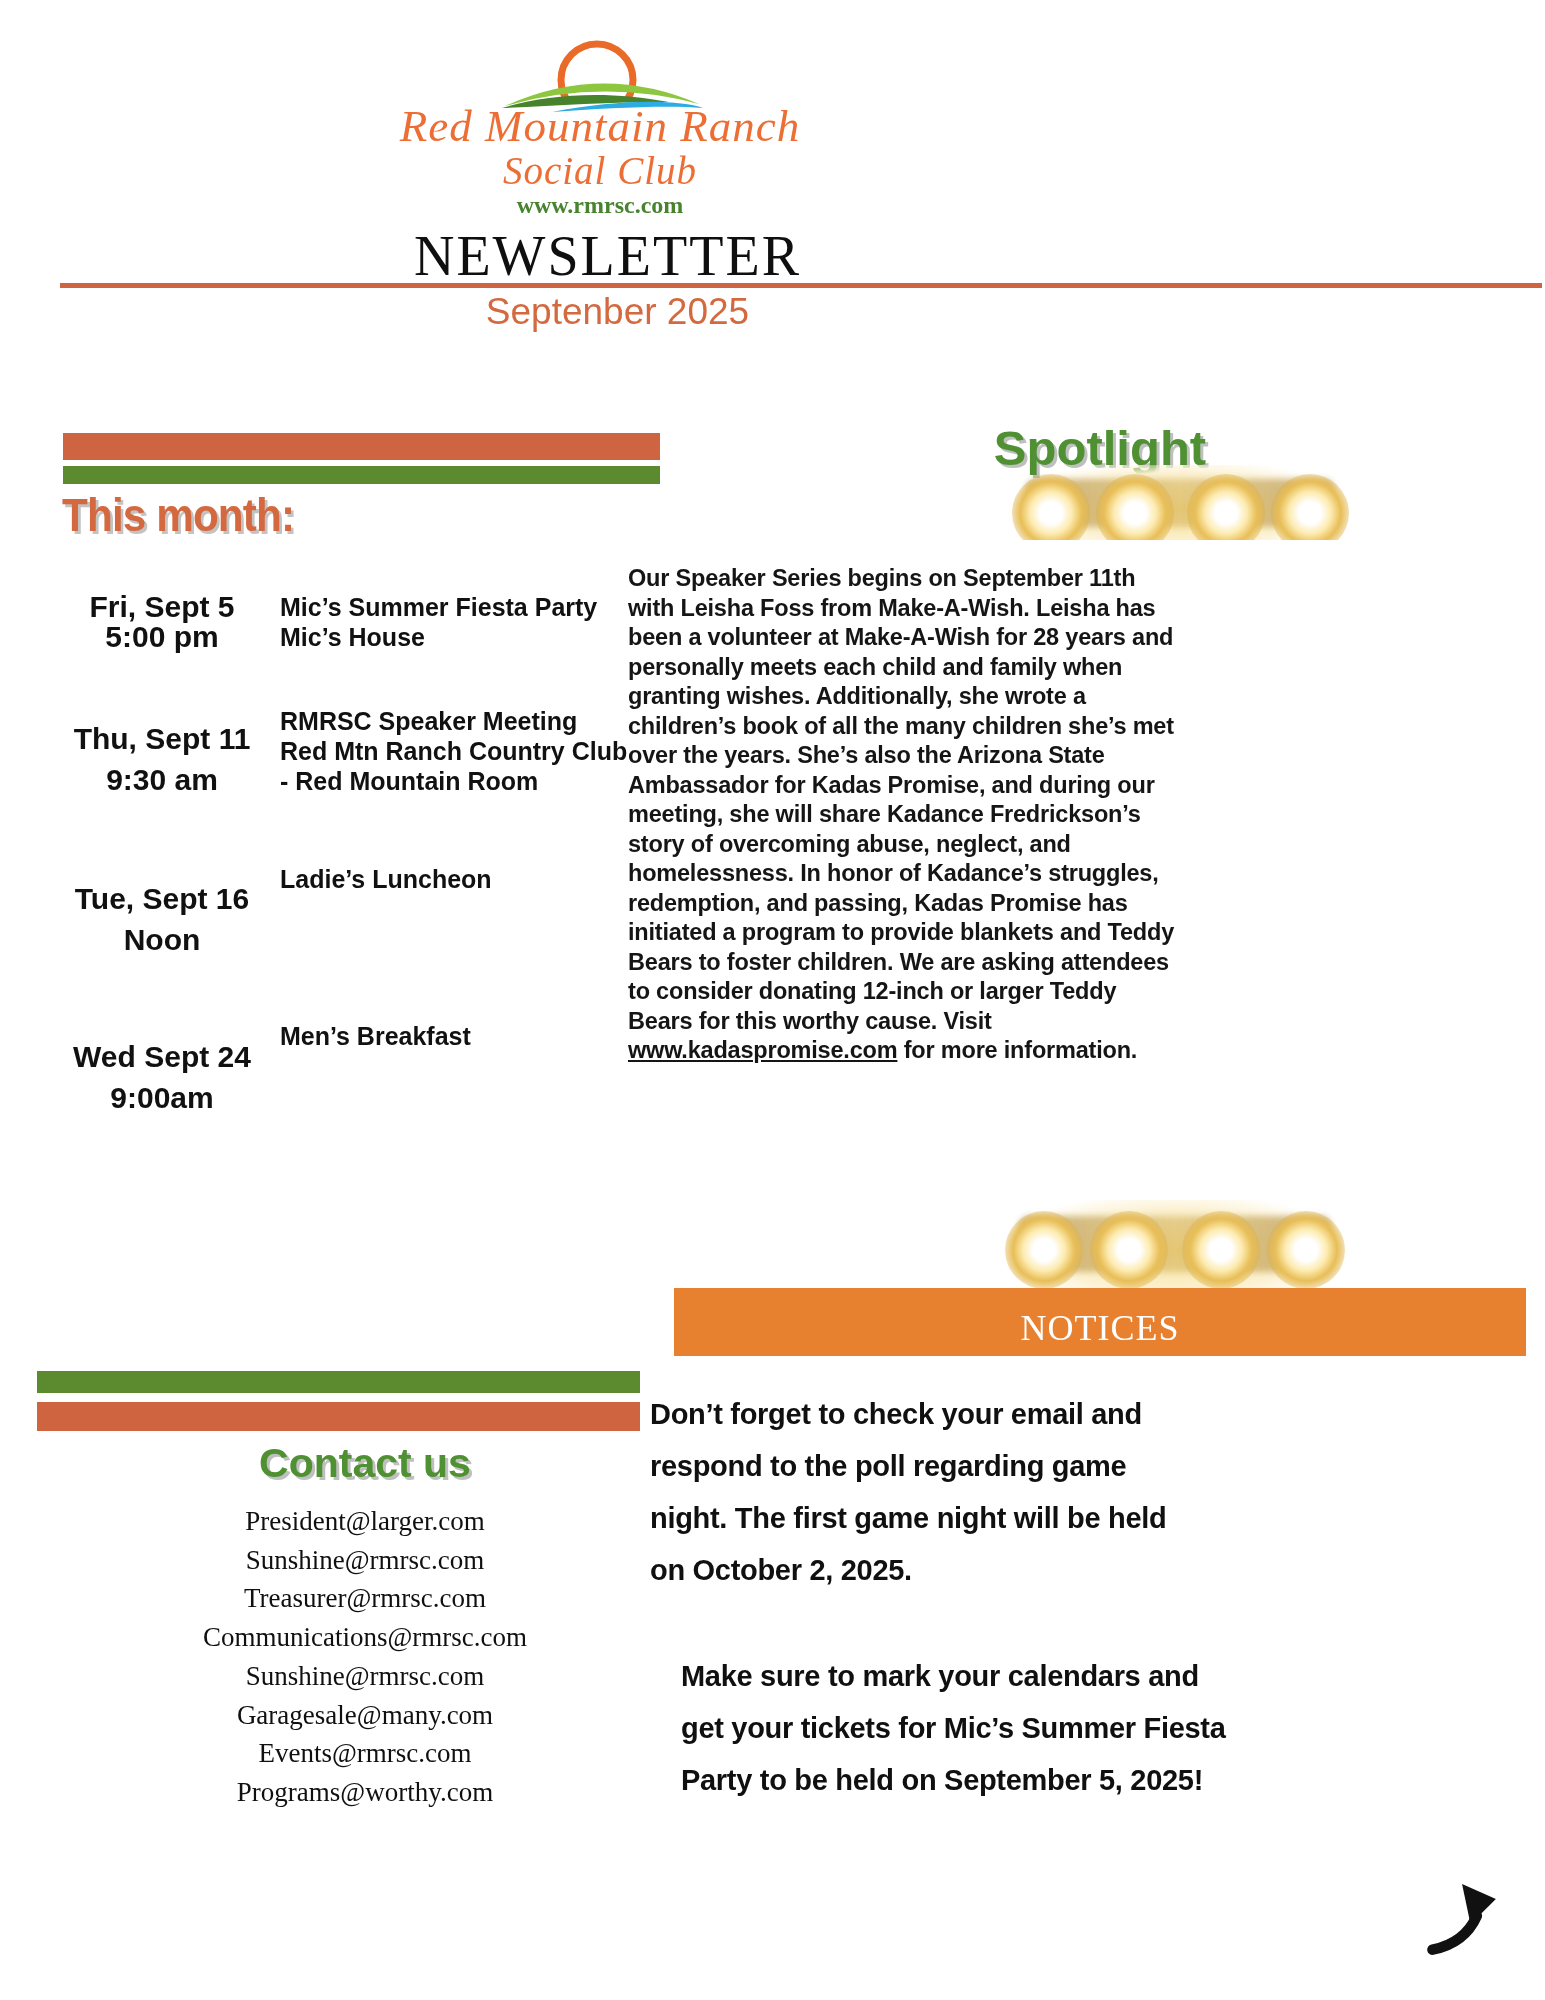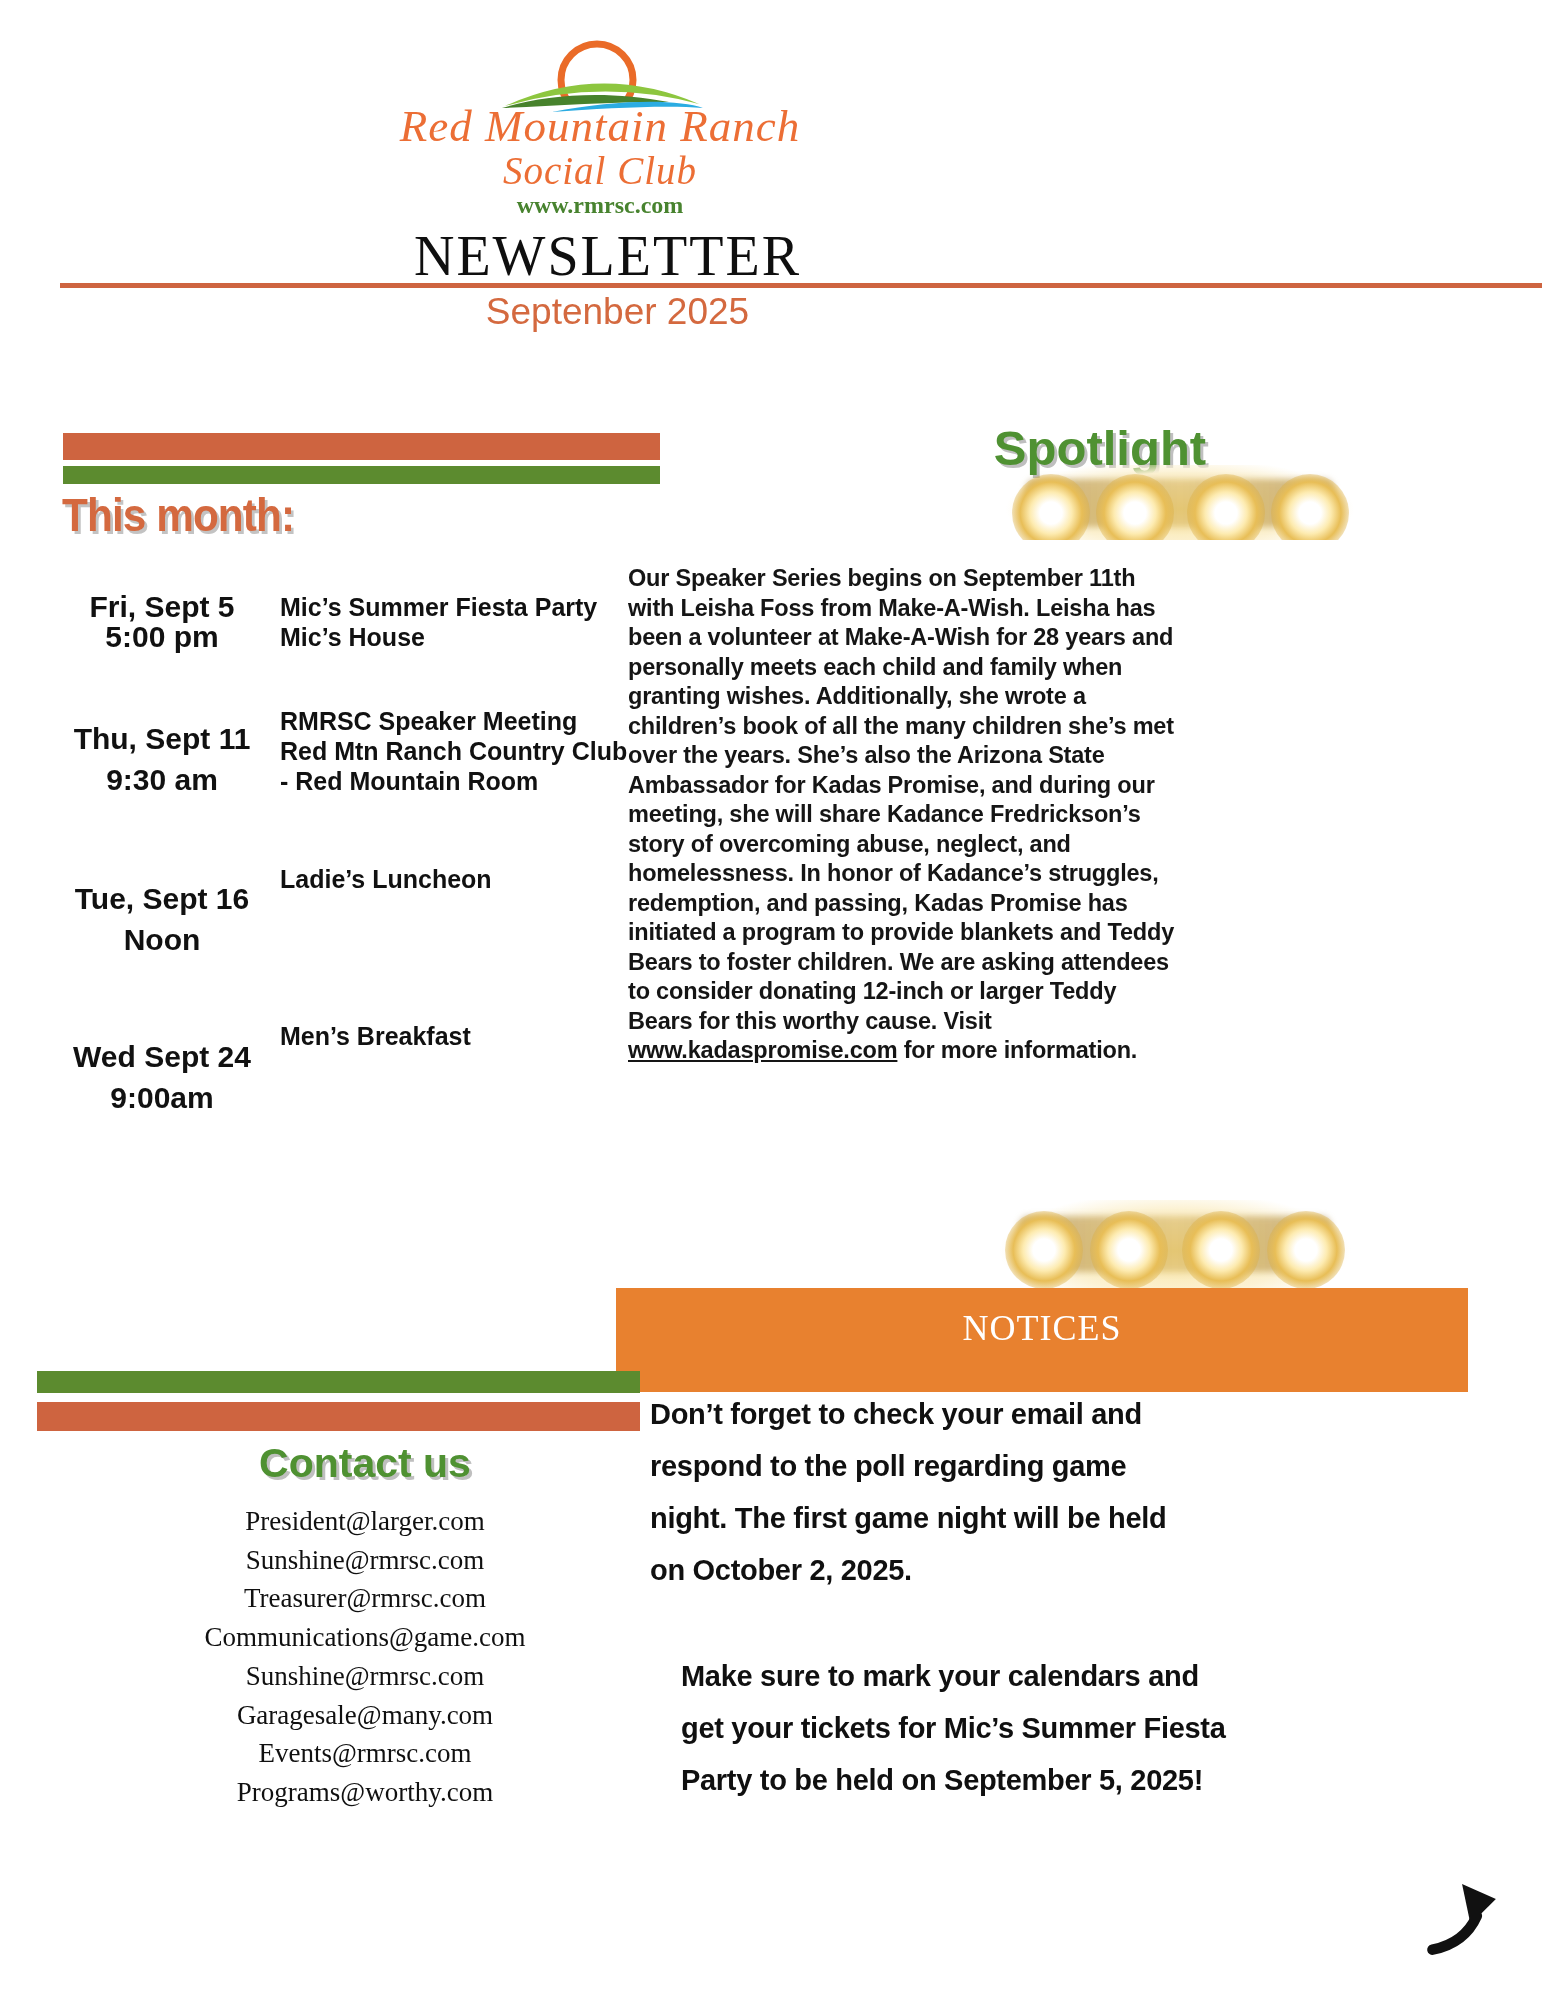--- a/index.html
+++ b/index.html
@@ -53,21 +53,21 @@
     background:radial-gradient(circle, #ffffff 0 20%, #FDEBB0 38%, #E8BE57 56%, rgba(214,166,52,.3) 72%, rgba(214,166,52,0) 78%);}
   #lights-1{left:1005px;top:465px;width:350px;height:75px;}
   #lights-2{left:998px;top:1200px;width:354px;height:88px;}
   .o1{left:2%;} .o2{left:26%;} .o3{left:52%;} .o4{left:76%;}
 
   #spotlight-para{left:628px;top:564px;width:550px;font-size:23.5px;font-weight:bold;
     line-height:29.5px;color:#151515;letter-spacing:-.2px;}
   #spotlight-link{text-decoration:underline;color:#151515;}
 
   
-  #notices-banner{left:616px;top:1288px;width:852px;height:104px;background:#E8812F;}
+  #notices-banner{left:674px;top:1288px;width:852px;height:68px;background:#E8812F;}
   #notices-title{width:100%;text-align:center;line-height:80px;font-family:"Liberation Serif",serif;
     font-size:36px;letter-spacing:1px;color:#ffffff;}
   .notices-para{left:650px;width:545px;font-size:29px;font-weight:bold;line-height:52px;
     color:#101010;letter-spacing:-.3px;white-space:pre-line;}
   #notices-para1{top:1388px;}
   #notices-para2{top:1650px;margin-left:31px;}
 
   
   #bar-green-bottom{left:37px;top:1371px;width:603px;height:22px;background:#5C8B2F;}
   #bar-orange-bottom{left:37px;top:1402px;width:603px;height:29px;background:#CE6440;}
@@ -154,21 +154,21 @@
 get your tickets for Mic’s Summer Fiesta
 Party to be held on September 5, 2025!</div>
 
 <div id="bar-green-bottom" class="abs"></div>
 <div id="bar-orange-bottom" class="abs"></div>
 <div id="contact-heading" class="abs">Contact us</div>
 <div id="contact-list" class="abs">
   <div class="email-line">President@larger.com</div>
   <div class="email-line">Sunshine@rmrsc.com</div>
   <div class="email-line">Treasurer@rmrsc.com</div>
-  <div class="email-line">Communications@game.com</div>
+  <div class="email-line">Communications@rmrsc.com</div>
   <div class="email-line">Sunshine@rmrsc.com</div>
   <div class="email-line">Garagesale@many.com</div>
   <div class="email-line">Events@rmrsc.com</div>
   <div class="email-line">Programs@worthy.com</div>
 </div>
 
 <svg id="corner-arrow" class="abs" viewBox="0 0 70 70" xmlns="http://www.w3.org/2000/svg">
   <path d="M8 64 C 28 60, 42 50, 50 32" fill="none" stroke="#111111" stroke-width="10" stroke-linecap="round"></path>
   <polygon points="36,2 68,16 44,40" fill="#111111"></polygon>
 </svg>

